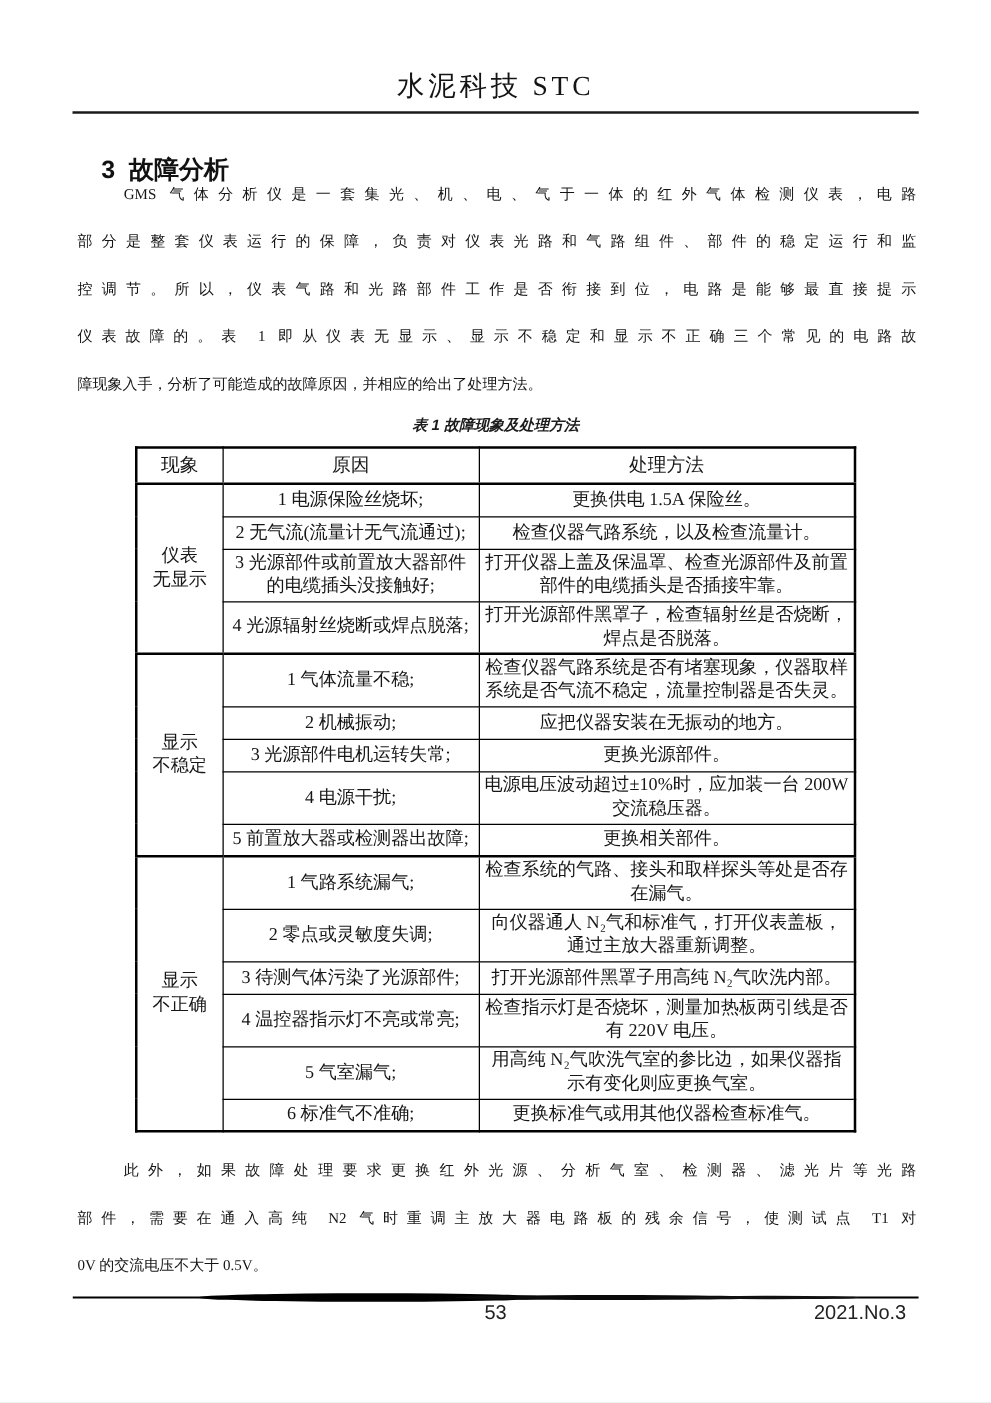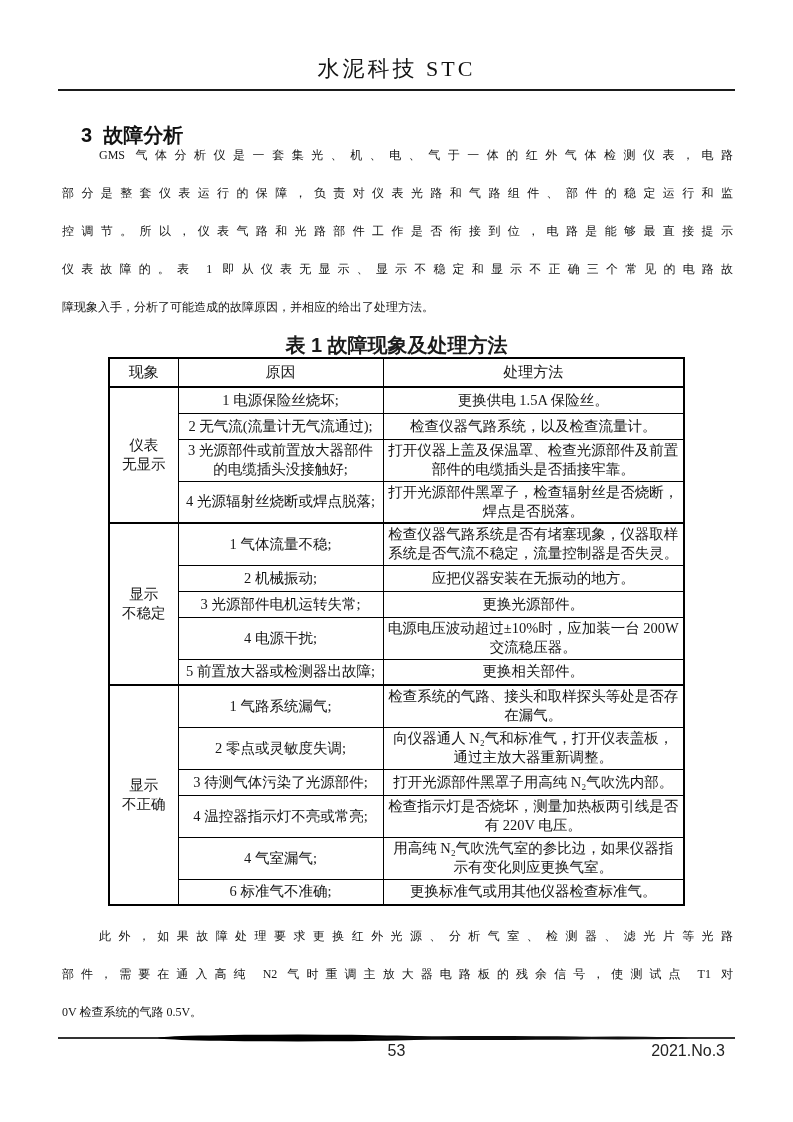--- a/index.html
+++ b/index.html
@@ -31,21 +31,21 @@
   .para{position:absolute;left:62px;width:671px;font-size:12px;line-height:38px;color:#151515;}
   .para1{top:136px;}
   .para2{top:917px;}
   .pline{width:100%;}
   .jline{text-align:justify;text-align-last:justify;}
   .indent{text-indent:37px;}
   .caption{
     position:absolute;top:332px;left:0;width:100%;
     text-align:center;
     font-family:"Liberation Sans", sans-serif;
-    font-size:20px;font-weight:600;color:#1c1c1c;
+    font-size:12px;font-weight:600;color:#1c1c1c;font-style:italic;
   }
   table.fault{
     position:absolute;top:357px;left:108px;
     width:575px;table-layout:fixed;
     border-collapse:collapse;
     border:2px solid #000;
     font-size:14.5px;color:#161616;
   }
   table.fault th{
     font-family:"Liberation Sans", sans-serif;
@@ -162,34 +162,34 @@
       </tr>
       <tr class="rs">
         <td class="cause">3 待测气体污染了光源部件;</td>
         <td class="treat">打开光源部件黑罩子用高纯 N₂气吹洗内部。</td>
       </tr>
       <tr class="rt">
         <td class="cause">4 温控器指示灯不亮或常亮;</td>
         <td class="treat">检查指示灯是否烧坏，测量加热板两引线是否有 220V 电压。</td>
       </tr>
       <tr class="rt">
-        <td class="cause">4 气室漏气;</td>
+        <td class="cause">5 气室漏气;</td>
         <td class="treat">用高纯 N₂气吹洗气室的参比边，如果仪器指示有变化则应更换气室。</td>
       </tr>
       <tr class="rs">
         <td class="cause">6 标准气不准确;</td>
         <td class="treat">更换标准气或用其他仪器检查标准气。</td>
       </tr>
     </tbody>
   </table>
 
   <div class="para para2">
     <div class="pline jline indent">此外，如果故障处理要求更换红外光源、分析气室、检测器、滤光片等光路</div>
     <div class="pline jline">部件，需要在通入高纯 N2 气时重调主放大器电路板的残余信号，使测试点 T1 对</div>
-    <div class="pline">0V 检查系统的气路 0.5V。</div>
+    <div class="pline">0V 的交流电压不大于 0.5V。</div>
   </div>
 
   <svg class="footer-rule" viewBox="0 0 677 9" preserveAspectRatio="none">
     <rect x="0" y="3.2" width="677" height="1.6" fill="#000"></rect>
     <ellipse cx="240" cy="4" rx="140" ry="3.4" fill="#000"></ellipse>
     <ellipse cx="430" cy="4" rx="125" ry="2" fill="#0a0a0a"></ellipse>
     <ellipse cx="560" cy="4" rx="70" ry="1.4" fill="#111"></ellipse>
   </svg>
 
   <div class="footer-text">

